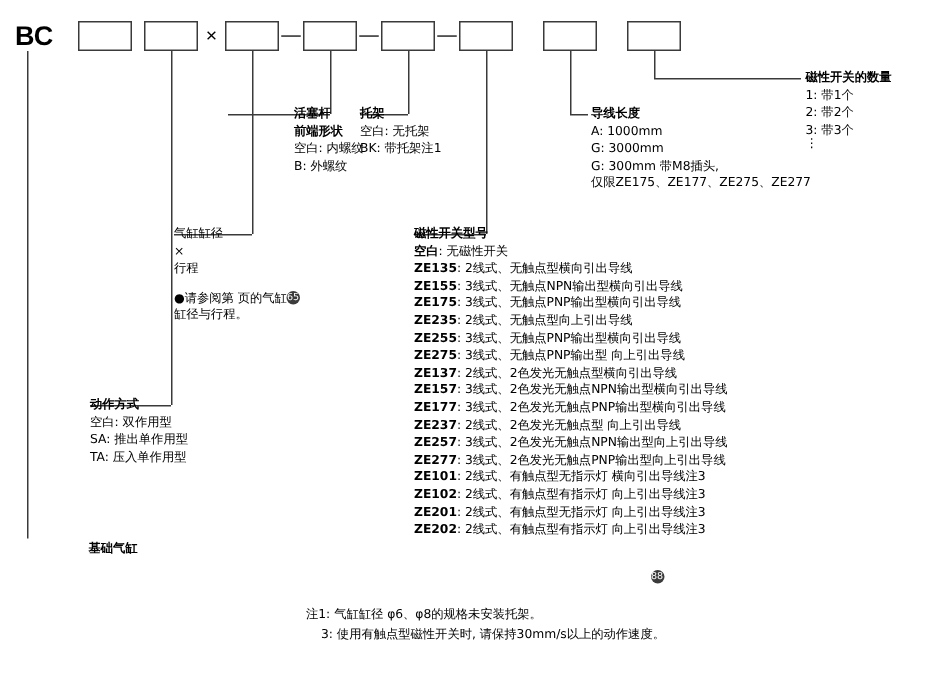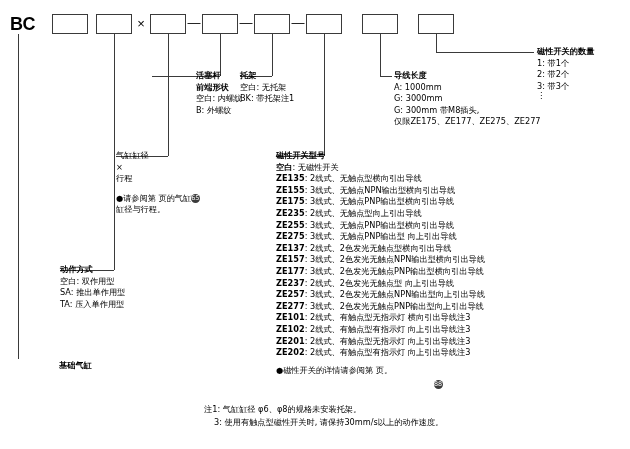--- a/index.html
+++ b/index.html
@@ -131,21 +131,20 @@
   <div class="row"><span class="b">ZE137</span><span>: 2线式、2色发光无触点型横向引出导线</span></div>
   <div class="row"><span class="b">ZE157</span><span>: 3线式、2色发光无触点NPN输出型横向引出导线</span></div>
   <div class="row"><span class="b">ZE177</span><span>: 3线式、2色发光无触点PNP输出型横向引出导线</span></div>
   <div class="row"><span class="b">ZE237</span><span>: 2线式、2色发光无触点型 向上引出导线</span></div>
   <div class="row"><span class="b">ZE257</span><span>: 3线式、2色发光无触点NPN输出型向上引出导线</span></div>
   <div class="row"><span class="b">ZE277</span><span>: 3线式、2色发光无触点PNP输出型向上引出导线</span></div>
   <div class="row"><span class="b">ZE101</span><span>: 2线式、有触点型无指示灯 横向引出导线注3</span></div>
   <div class="row"><span class="b">ZE102</span><span>: 2线式、有触点型有指示灯 向上引出导线注3</span></div>
   <div class="row"><span class="b">ZE201</span><span>: 2线式、有触点型无指示灯 向上引出导线注3</span></div>
   <div class="row"><span class="b">ZE202</span><span>: 2线式、有触点型有指示灯 向上引出导线注3</span></div>
-  <div class="row" style="margin-top:6px;"><span>●磁性开关的详情请参阅第 页。</span></div>
 </div>
 <div class="abs" style="left:434px;top:379px;"><span class="circ">88</span></div>
 
 <div class="abs lbl" style="left:60px;top:264px;">
   <div class="b">动作方式</div>
   <div>空白: 双作用型</div>
   <div>SA: 推出单作用型</div>
   <div>TA: 压入单作用型</div>
 </div>
 

